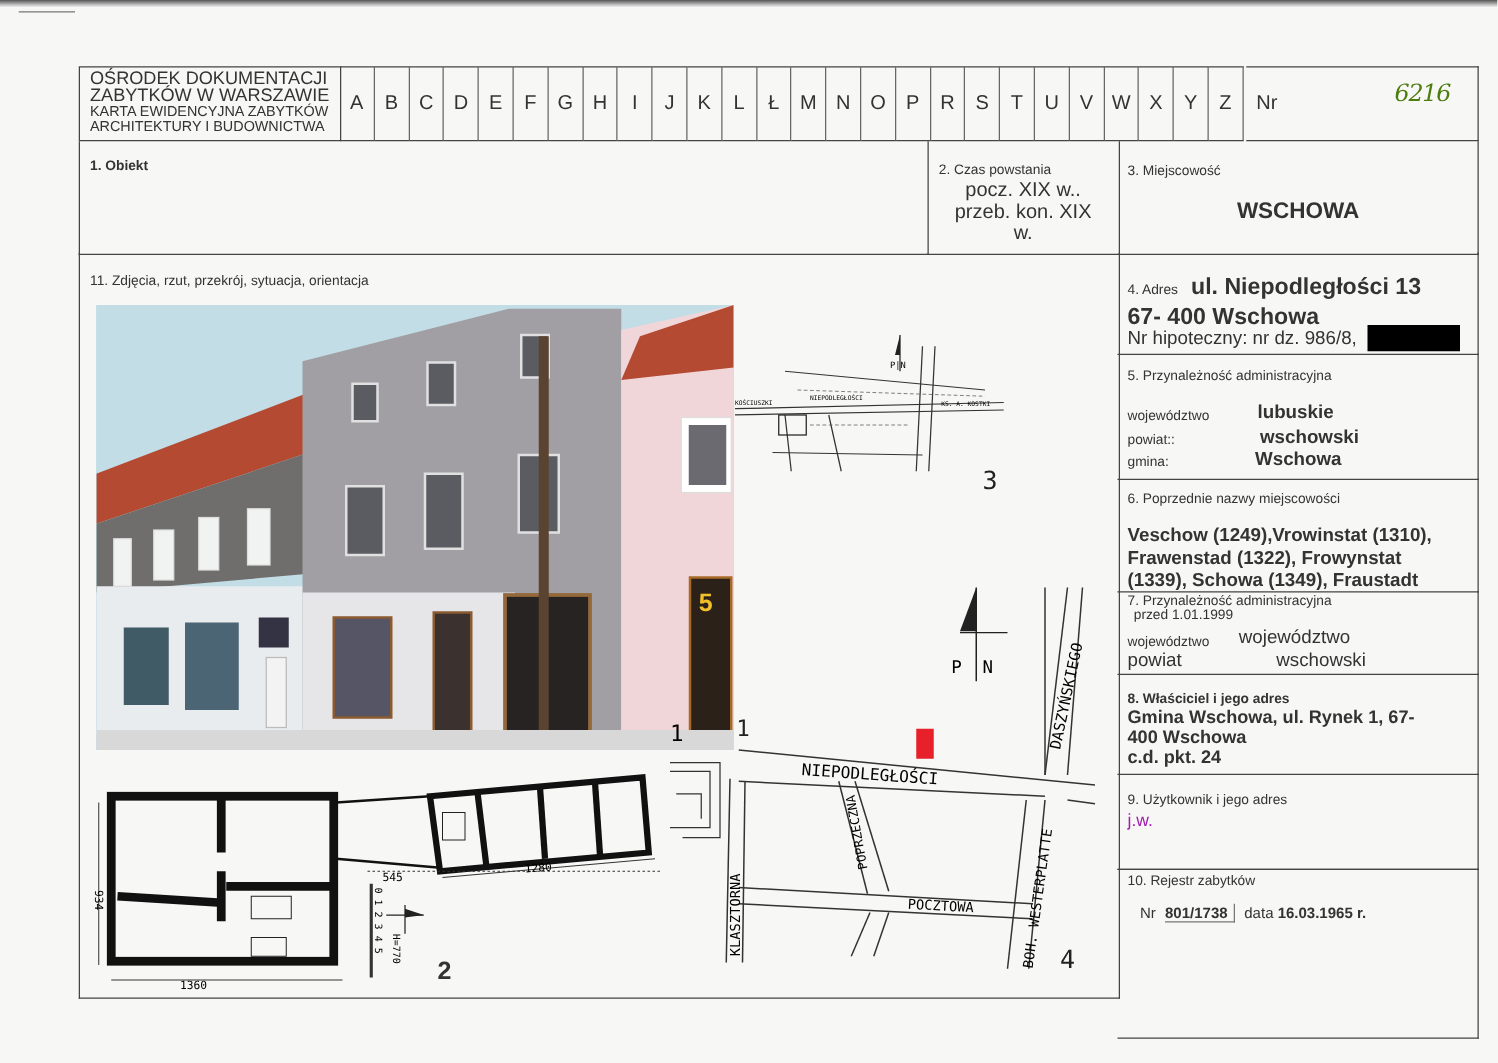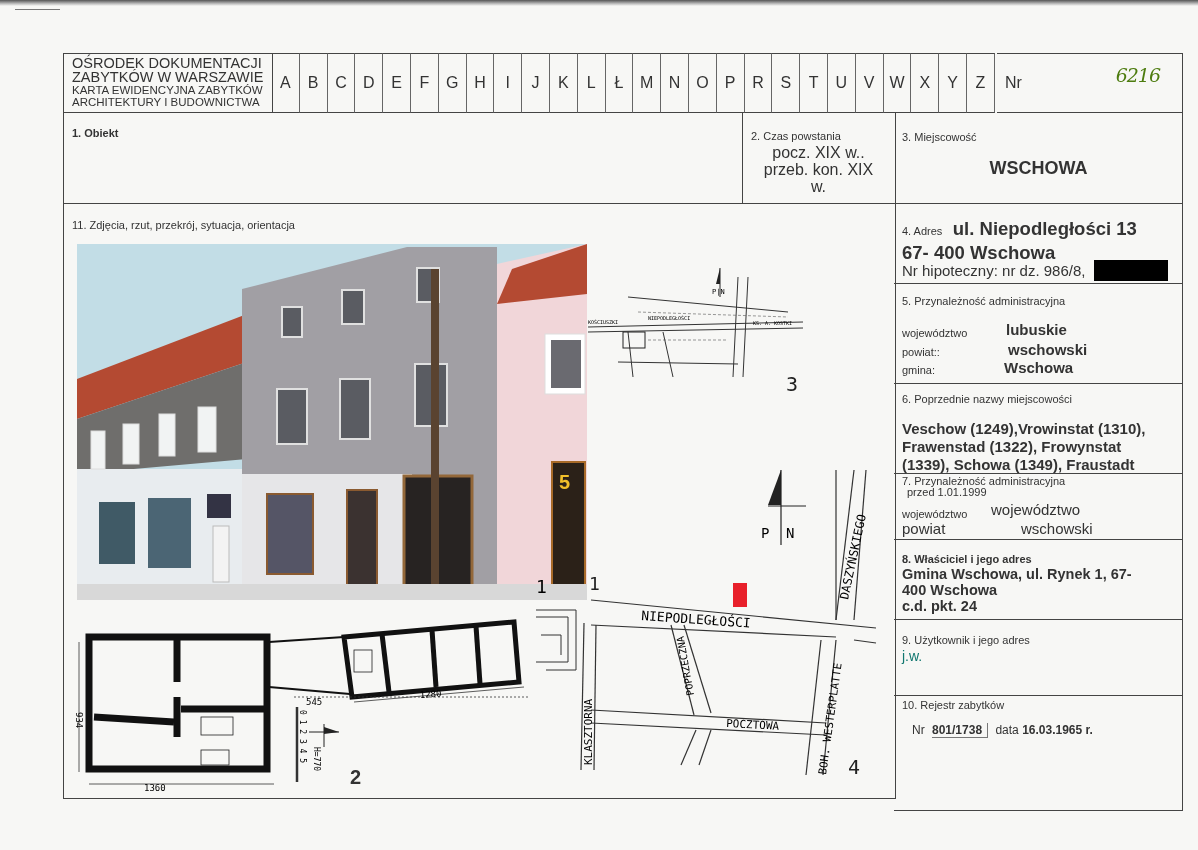--- a/index.html
+++ b/index.html
@@ -282,23 +282,23 @@
 <div class="abs box" style="left:894px;top:539px;width:289px;height:81px;border-top:none;border-left:none;">
   <div class="label" style="position:absolute;left:8px;top:14px;font-weight:bold;">8. Właściciel i jego adres</div>
   <div class="big-bold" style="position:absolute;left:8px;top:27px;font-size:14.5px;line-height:16px;white-space:nowrap;">
     <div>Gmina Wschowa, ul. Rynek 1, 67-</div>
     <div>400 Wschowa</div>
     <div>c.d. pkt. 24</div>
   </div>
 </div>
 <div class="abs box" style="left:894px;top:619px;width:289px;height:77px;border-top:none;border-left:none;">
   <div class="label" style="position:absolute;left:8px;top:15px;">9. Użytkownik i jego adres</div>
-  <div style="position:absolute;left:8px;top:29px;font-size:14px;color:#0f766e;">j.w.</div>
-</div>
-<div class="abs box" style="left:894px;top:695px;width:289px;height:116px;border-top:1.5px solid #444;border-left:none;text-align:center;">
+  <div style="position:absolute;left:8px;top:29px;font-size:14px;color:#a21caf;">j.w.</div>
+</div>
+<div class="abs box" style="left:894px;top:695px;width:289px;height:136px;border-top:1.5px solid #444;border-left:none;text-align:center;">
   <div class="label" style="position:absolute;left:8px;top:3px;">10. Rejestr zabytków</div>
   <div style="position:absolute;left:18px;top:27px;font-size:12px;color:#333;white-space:nowrap;">
     <span>Nr</span>
     <span class="big-bold" style="margin-left:4px;border-right:1px solid #777;border-bottom:1px solid #777;padding-right:5px;">801/1738</span>
     <span style="margin-left:4px;">data</span>
     <span class="big-bold">16.03.1965 r.</span>
   </div>
 </div>
 
 </body></html>

